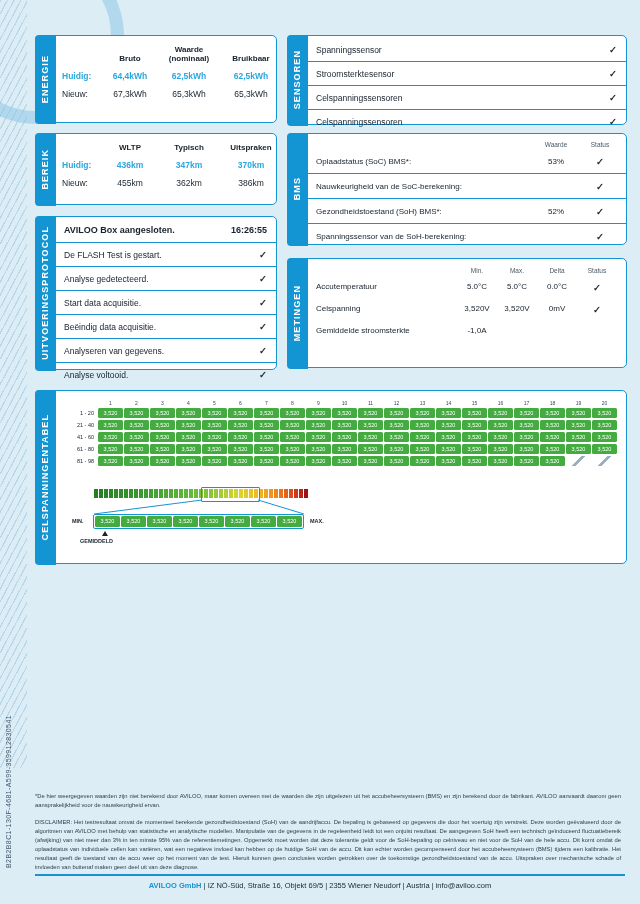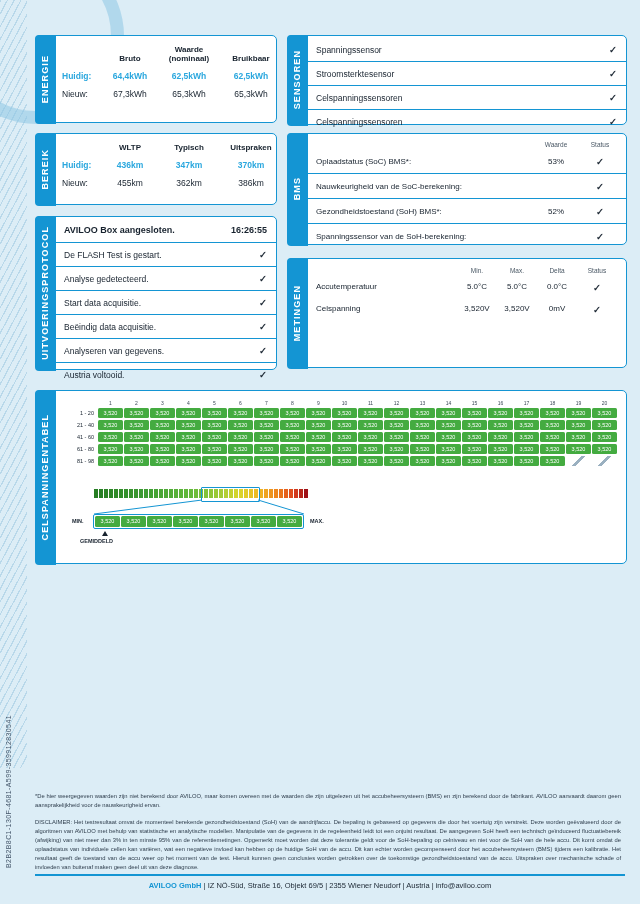--- a/index.html
+++ b/index.html
@@ -221,21 +221,21 @@
           </div>
           <div class="check-row">
             <span>Beëindig data acquisitie.</span>
             <span class="check">✓</span>
           </div>
           <div class="check-row">
             <span>Analyseren van gegevens.</span>
             <span class="check">✓</span>
           </div>
           <div class="check-row">
-            <span>Austria voltooid.</span>
+            <span>Analyse voltooid.</span>
             <span class="check">✓</span>
           </div>
         </div>
     </div>
   </section>
 
   <section class="card" style="left:287px;top:258px;width:338px;height:108px;">
     <div class="vlabel">
       <span>METINGEN</span>
     </div>
@@ -253,20 +253,27 @@
           <span class="c">5.0°C</span>
           <span class="c">0.0°C</span>
           <span class="c check">✓</span>
         </div>
         <div class="met-row">
           <span class="t">Celspanning</span>
           <span class="c">3,520V</span>
           <span class="c">3,520V</span>
           <span class="c">0mV</span>
           <span class="c check">✓</span>
+        </div>
+        <div class="met-row">
+          <span class="t">Gemiddelde stroomsterkte</span>
+          <span class="c">-1,0A</span>
+          <span class="c"></span>
+          <span class="c"></span>
+          <span class="c check"></span>
         </div>
       </div>
   </section>
 
   <section class="card" style="left:35px;top:390px;width:590px;height:172px;">
     <div class="vlabel">
       <span>CELSPANNINGENTABEL</span>
     </div>
     <div class="cellgrid" id="cellgrid">
         <div class="grid-row">

